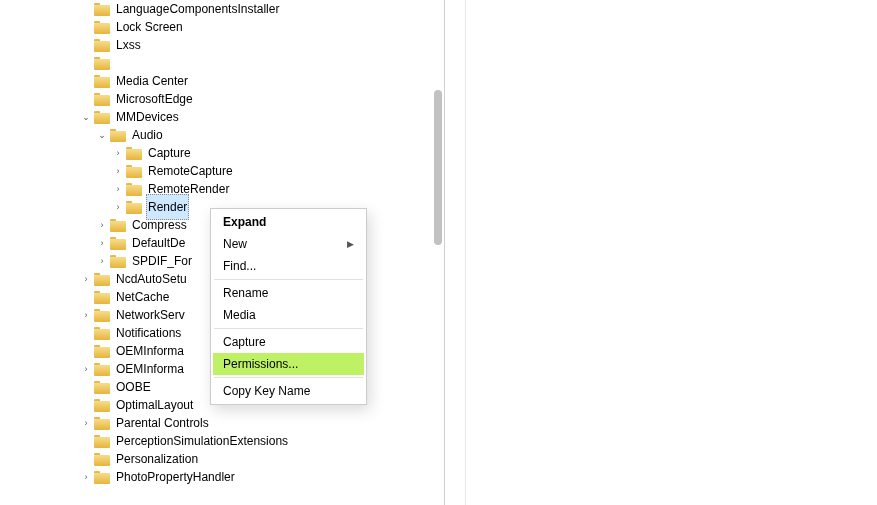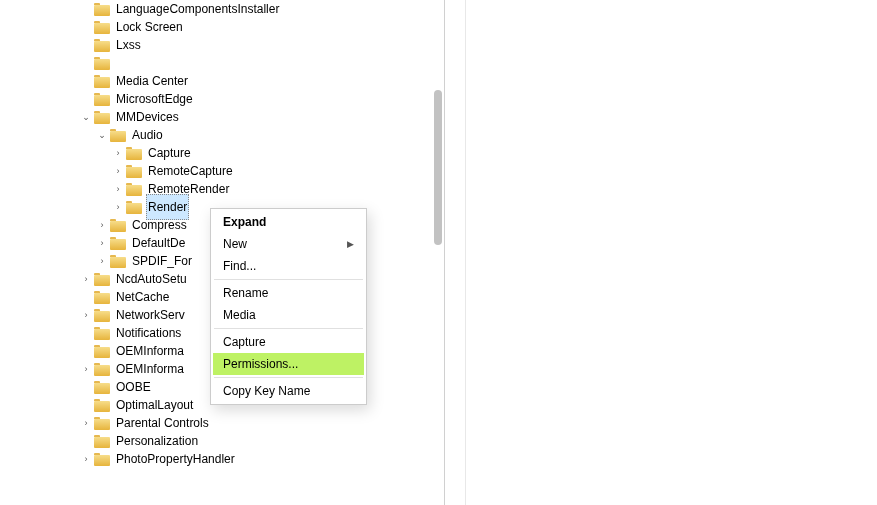--- a/index.html
+++ b/index.html
@@ -259,20 +259,25 @@
         <span class="label">OptimalLayout</span>
       </li>
       <li class="node d0">
         <span class="exp ">›</span>
         <span class="folder-ico"></span>
         <span class="label">Parental Controls</span>
       </li>
       <li class="node d0">
         <span class="exp none"></span>
         <span class="folder-ico"></span>
+        <span class="label">PerceptionSimulationExtensions</span>
+      </li>
+      <li class="node d0">
+        <span class="exp none"></span>
+        <span class="folder-ico"></span>
         <span class="label">Personalization</span>
       </li>
       <li class="node d0">
         <span class="exp ">›</span>
         <span class="folder-ico"></span>
         <span class="label">PhotoPropertyHandler</span>
       </li>
     </ul>
   <div class="scrollbar">
     <div class="thumb"></div>

